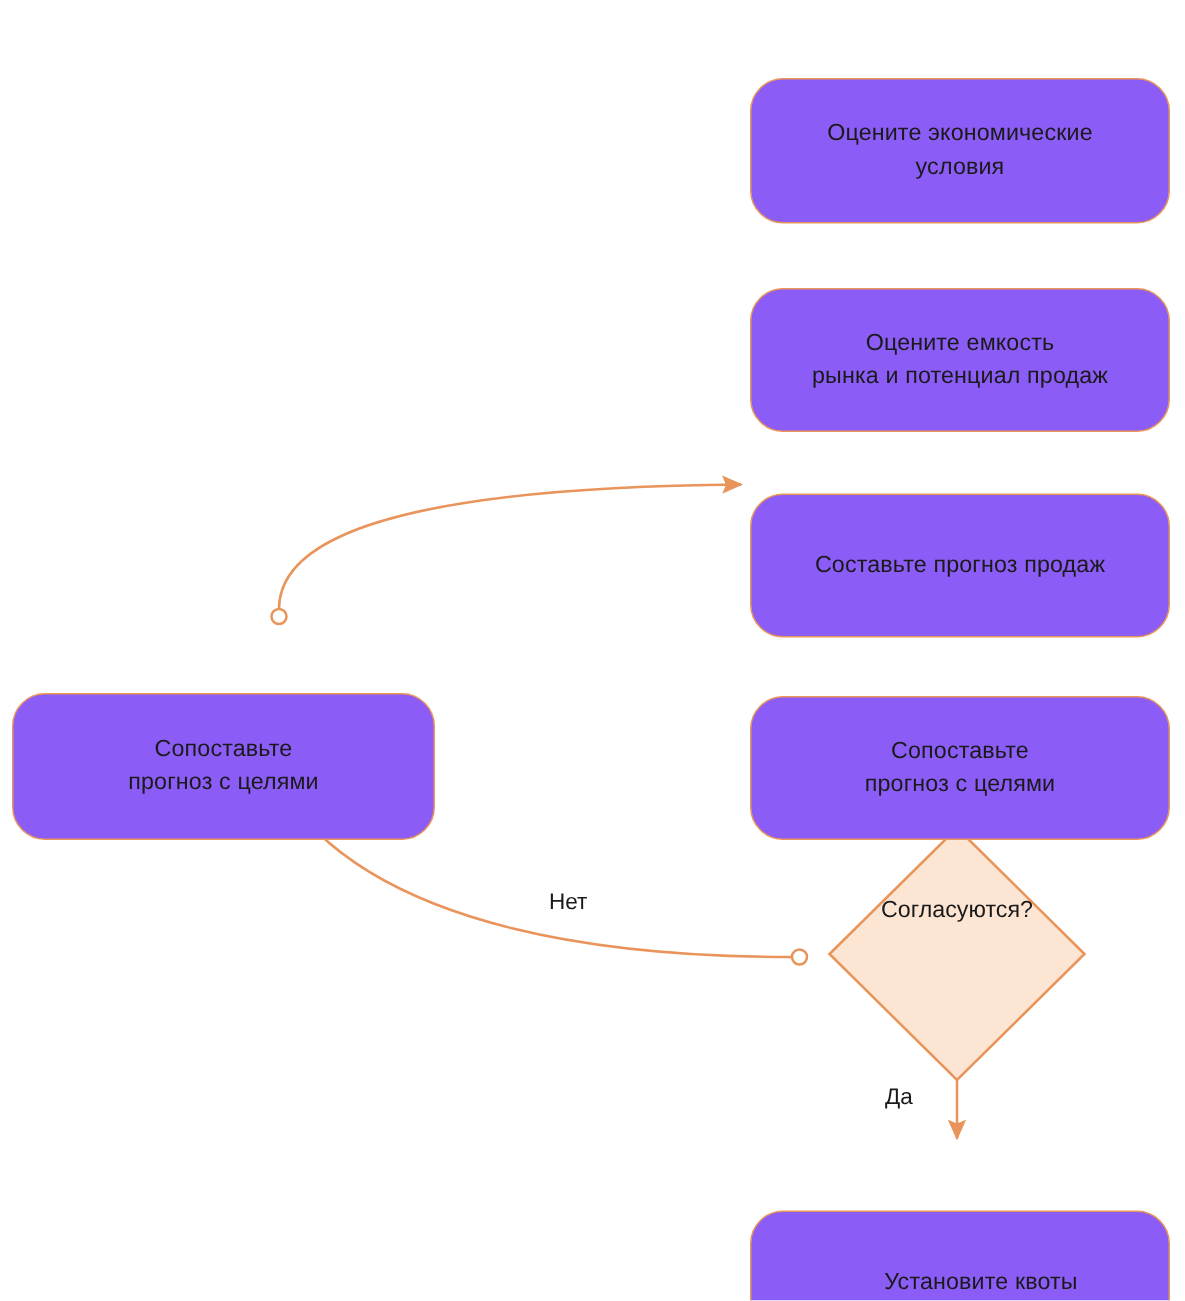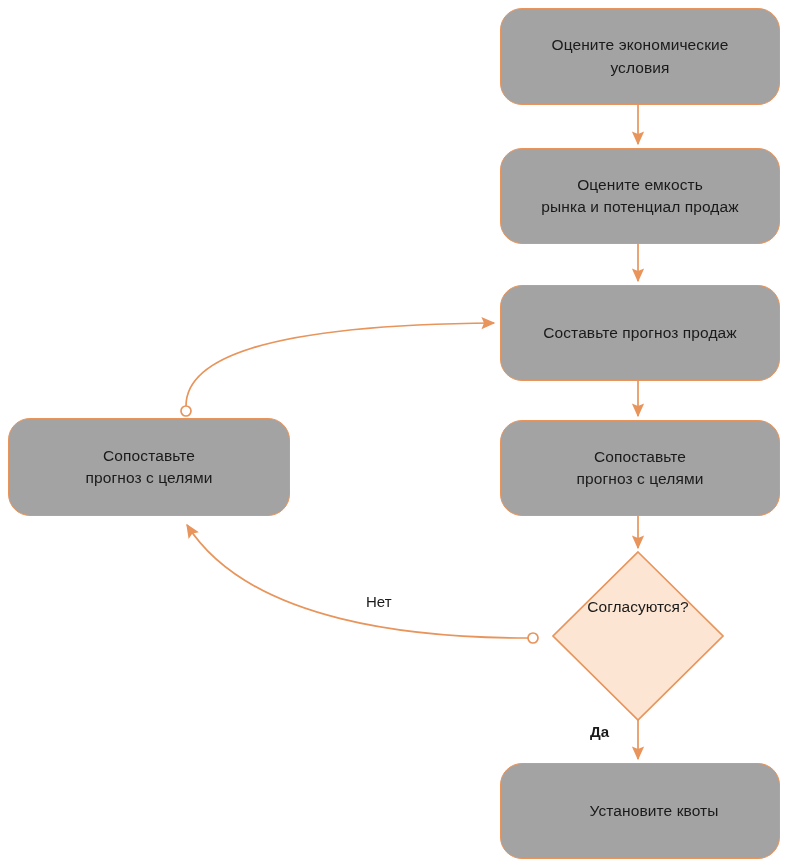--- a/index.html
+++ b/index.html
@@ -31,23 +31,24 @@
     display: flex;
     align-items: center;
     justify-content: center;
     text-align: center;
     color: #1a1a1a;
     font-size: 15.5px;
     line-height: 1.45;
     letter-spacing: 0.1px;
   }
   .node.process {
-    background: #a3a3a3;
+    background: #8b5cf6;
     border: 1.7px solid #e8945a;
     border-radius: 22px;
+    margin-top: 44px;
   }
   .node-label {
     display: block;
     white-space: pre-line;
     padding: 0 14px;
   }
   .diamond-text {
     position: absolute;
     z-index: 3;
     color: #1a1a1a;
@@ -139,17 +140,17 @@
   </div>
 
   <div class="node process" style="left:500px; top:763px; width:280px; height:96px;padding-left:28px;">
     <span class="node-label">Установите квоты</span>
   </div>
 
   <div class="edge-label" style="left:366px; top:593px;">
     <span>Нет</span>
   </div>
 
-  <div class="edge-label" style="left:590px; top:723px;font-weight:bold;">
+  <div class="edge-label" style="left:590px; top:723px;">
     <span>Да</span>
   </div>
 
 </div>
 
 </body></html>

